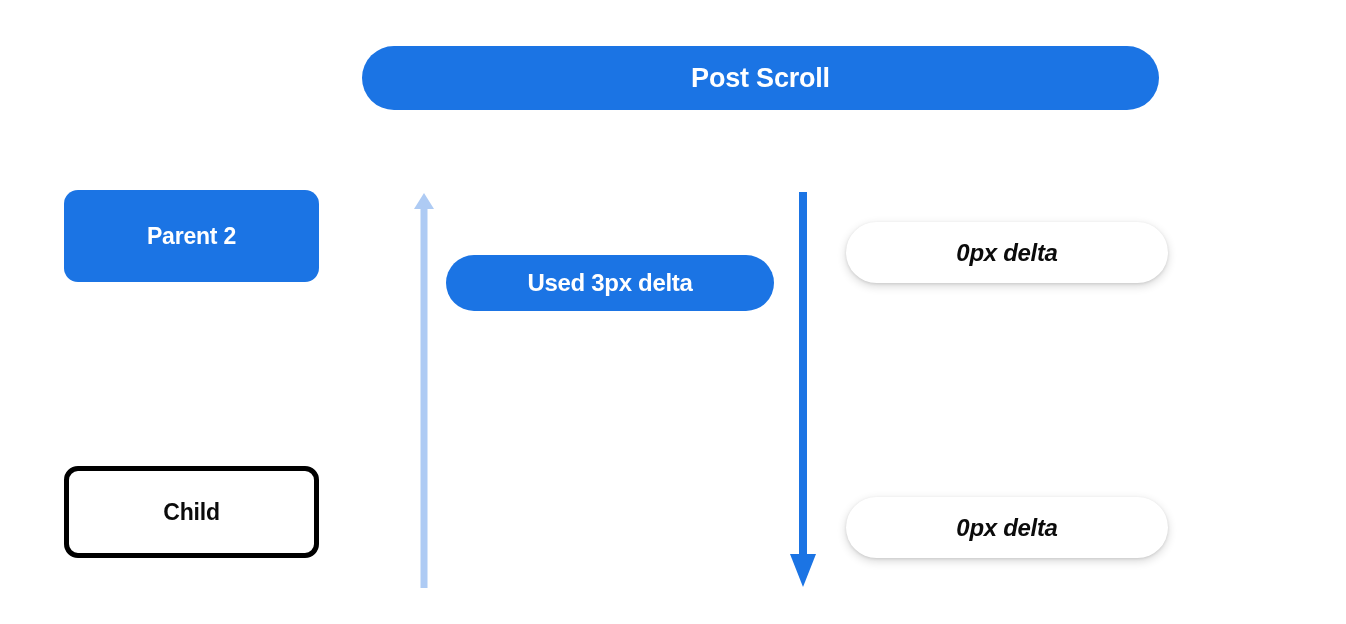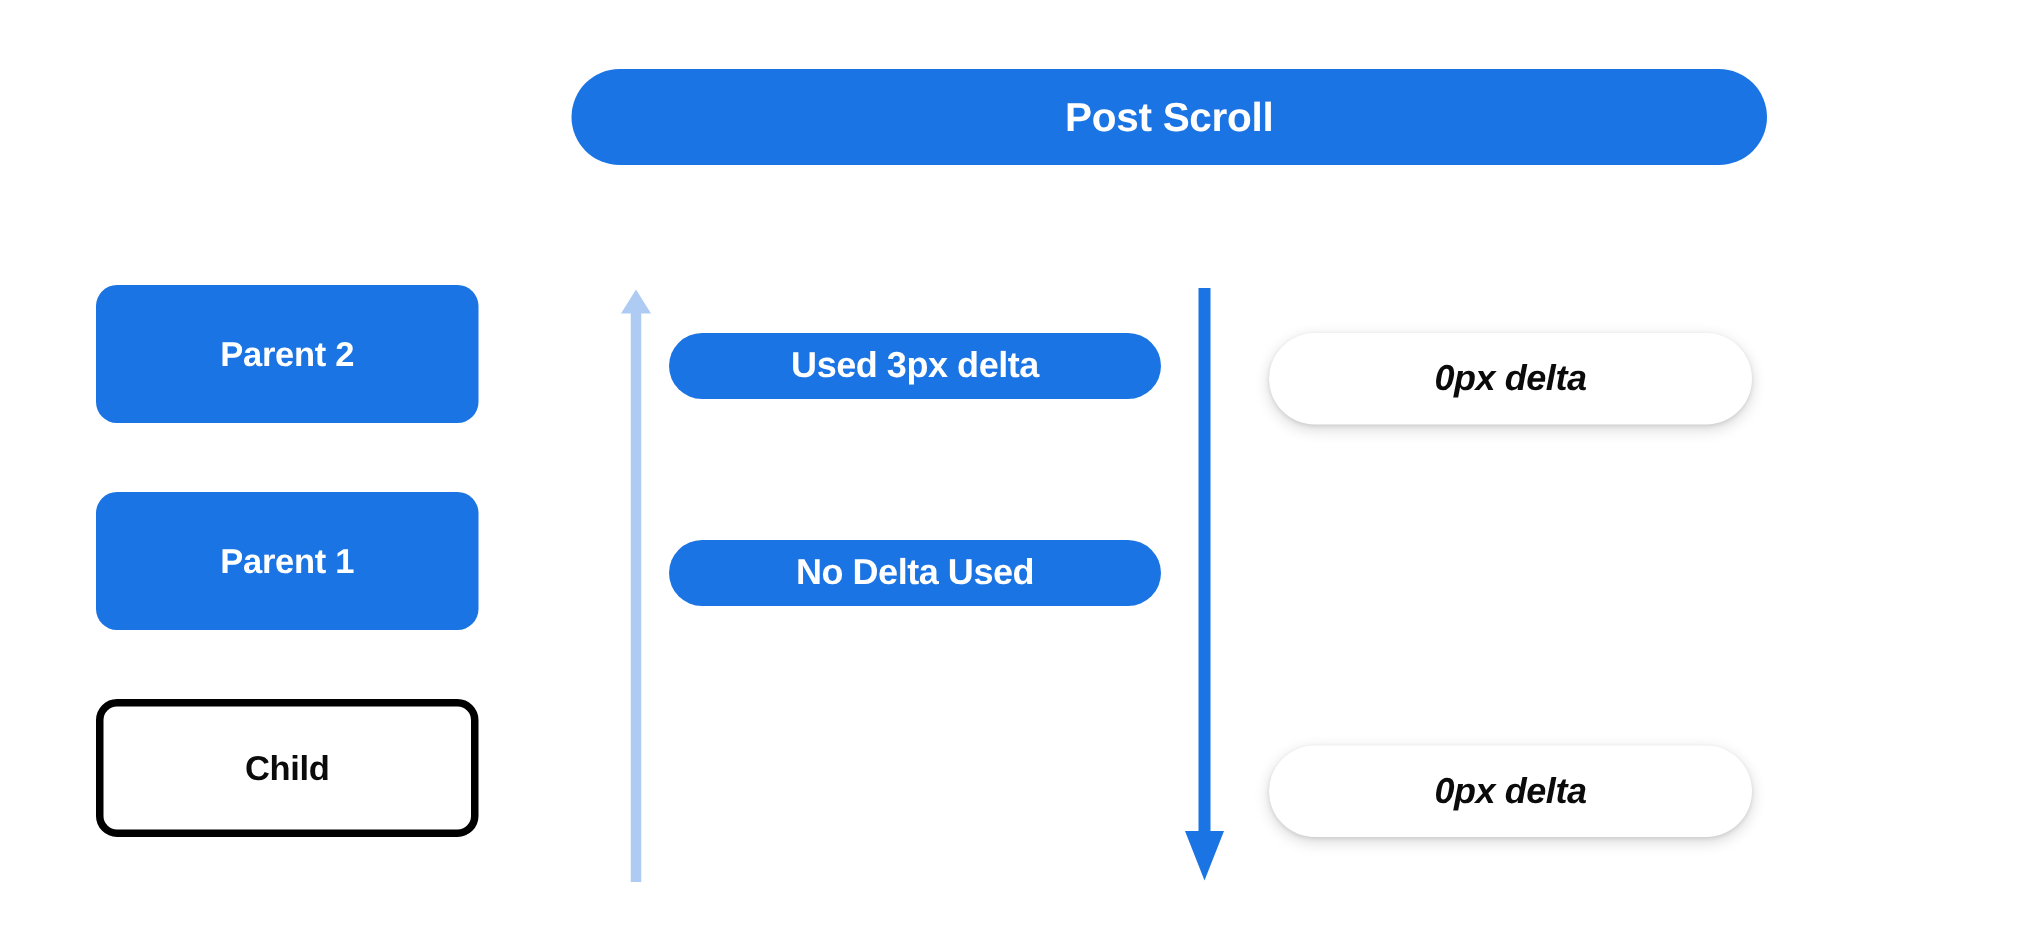--- a/index.html
+++ b/index.html
@@ -15,21 +15,21 @@
     position: relative;
     width: 1346px;
     height: 624px;
     background: #ffffff;
     overflow: hidden;
   }
 
   
   .header-banner {
     position: absolute;
-    left: 381px;
+    left: 362px;
     top: 46px;
     width: 797px;
     height: 64px;
     background: #1b74e4;
     border-radius: 32px;
     display: flex;
     align-items: center;
     justify-content: center;
   }
   .header-banner .banner-text {
@@ -83,26 +83,27 @@
     height: 396px;
   }
   #arrow-up   { left: 408px;  width: 32px; }
   #arrow-down { left: 786px;  width: 34px; }
 
   
   .pill-blue {
     position: absolute;
     left: 446px;
     width: 328px;
-    height: 44px;
+    height: 56px;
     background: #1b74e4;
     border-radius: 31px;
     display: flex;
     align-items: center;
     justify-content: center;
+    margin-top: 33px;
   }
   .pill-blue .pill-text {
     color: #ffffff;
     font-size: 24px;
     font-weight: bold;
     letter-spacing: -0.3px;
     line-height: 1;
   }
   #pill-used-delta { top: 222px; }
   #pill-no-delta   { top: 360px; }
@@ -137,45 +138,39 @@
 <div id="canvas">
 
   <div class="header-banner">
     <span class="banner-text">Post Scroll</span>
   </div>
 
   <div id="box-parent2" class="stack-box filled">
     <span class="box-label">Parent 2</span>
   </div>
 
-  <div id="box-parent1" class="stack-box filled">
-    <span class="box-label">Parent 1</span>
-  </div>
 
   <div id="box-child" class="stack-box outlined">
     <span class="box-label">Child</span>
   </div>
 
   <svg id="arrow-up" class="arrow-svg" viewBox="0 0 32 396">
     <rect x="12.5" y="14" width="7" height="382" fill="#aecbf4"></rect>
     <polygon points="16,1 26,17 6,17" fill="#aecbf4"></polygon>
   </svg>
 
   <svg id="arrow-down" class="arrow-svg" viewBox="0 0 34 396">
     <rect x="13" y="0" width="8" height="368" fill="#1b74e4"></rect>
     <polygon points="17,395 4,362 30,362" fill="#1b74e4"></polygon>
   </svg>
 
   <div id="pill-used-delta" class="pill-blue">
     <span class="pill-text">Used 3px delta</span>
   </div>
 
-  <div id="pill-no-delta" class="pill-blue">
-    <span class="pill-text">No Delta Used</span>
-  </div>
 
   <div id="pill-delta-top" class="pill-white">
     <span class="pill-text">0px delta</span>
   </div>
 
   <div id="pill-delta-bottom" class="pill-white">
     <span class="pill-text">0px delta</span>
   </div>
 
 </div>

